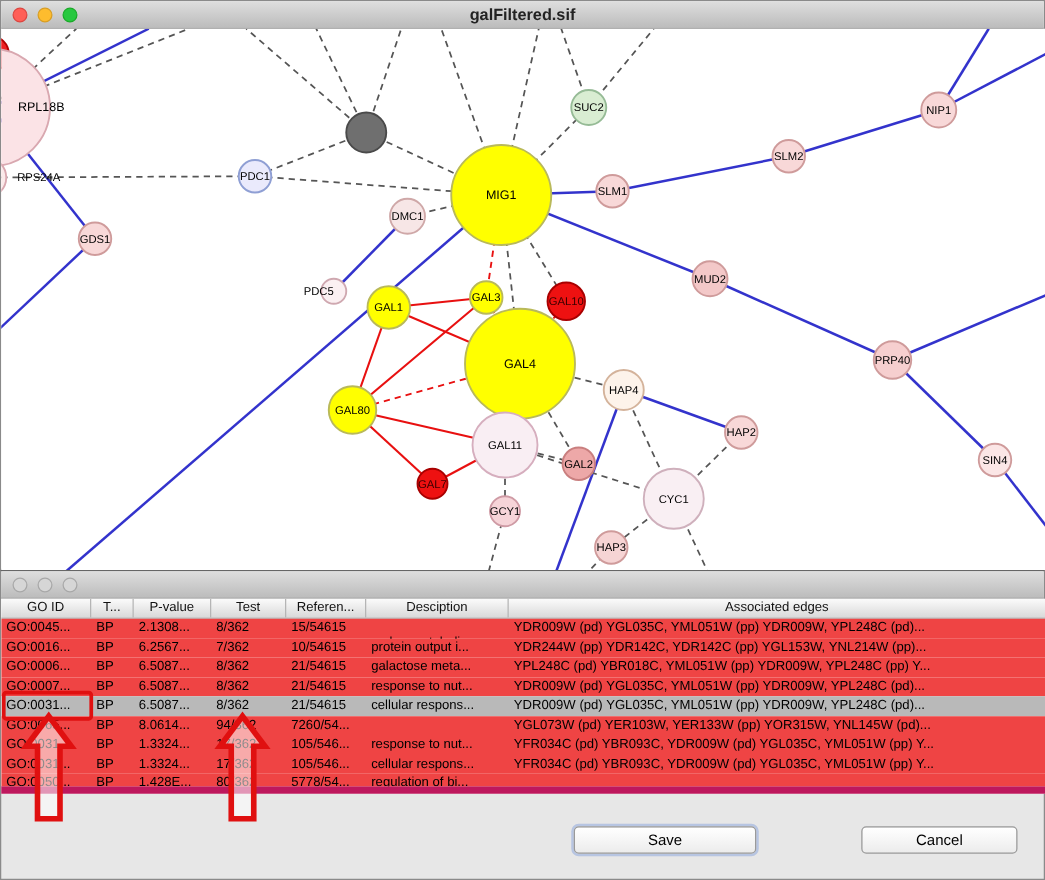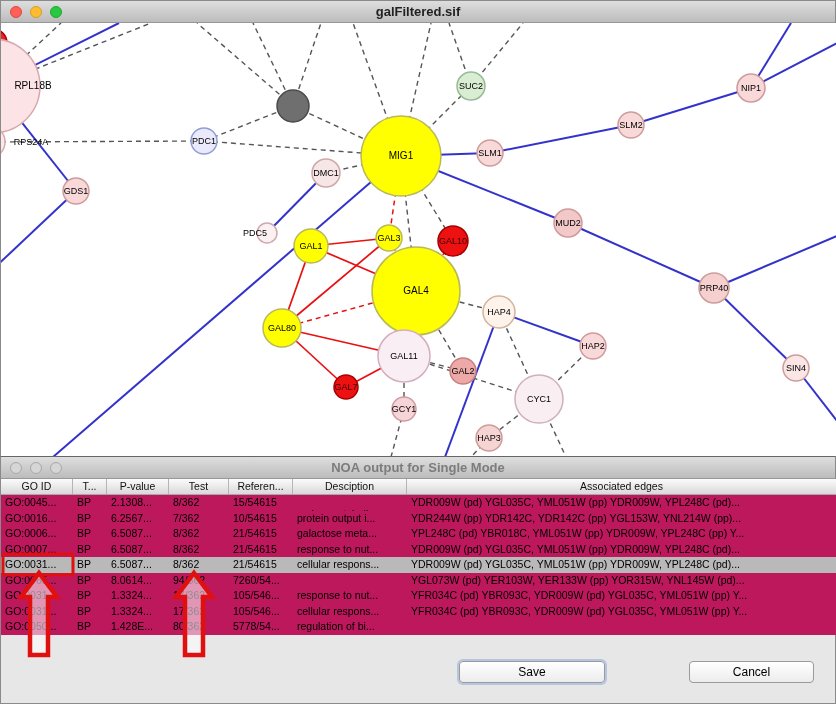--- a/index.html
+++ b/index.html
@@ -22,26 +22,26 @@
   .light { width:12px; height:12px; border-radius:50%; display:inline-block; }
   .light.red    { background:#ff5f57; border:1px solid #dd4640; }
   .light.yellow { background:#febc2e; border:1px solid #d89e24; }
   .light.green  { background:#28c840; border:1px solid #1aab29; }
   .light.inactive { background:#d6d6d6; border:1px solid #a8a8a8; }
 
   .canvas { display:block; background:#ffffff; }
 
   
   .table { position:absolute; top:22px; left:0; width:836px; height:156px; background:#fff;
-    border-bottom:1px solid #be185d; overflow:hidden; }
+    border-bottom:6px solid #be185d; overflow:hidden; }
   .thead { display:flex; height:16px; background:linear-gradient(#fbfbfb,#d9d9d9);
     border-bottom:1px solid #a8a8a8; }
   .th { font-size:10.5px; line-height:15px; text-align:center; color:#111;
     border-right:1px solid #b5b5b5; overflow:hidden; white-space:nowrap; }
-  .tr { display:flex; height:15.5px; background:#be185d; }
+  .tr { display:flex; height:15.5px; background:#ef4444; }
   .tr.selected { background:#b9b9b9; }
   .td { font-size:10.5px; line-height:15.5px; padding-left:4px; color:#000;
     overflow:hidden; white-space:nowrap; }
 
   
   .annotations { position:absolute; top:0; left:0; pointer-events:none; }
 
   
   .btn { position:absolute; top:204px; height:22px; font-family:"Liberation Sans",sans-serif;
     font-size:12px; color:#000; background:linear-gradient(#ffffff,#ececec);
@@ -180,21 +180,20 @@
       </svg>
   </section>
 
   <section class="window-bottom">
     <div class="titlebar inactive">
       <div class="lights">
         <span class="light inactive"></span>
         <span class="light inactive"></span>
         <span class="light inactive"></span>
       </div>
-      <span class="title">NOA output for Single Mode</span>
     </div>
 
     <div class="table">
       <div class="thead">
           <div class="th" style="width: 72px;">GO ID</div>
           <div class="th" style="width: 34px;">T...</div>
           <div class="th" style="width: 62px;">P-value</div>
           <div class="th" style="width: 60px;">Test</div>
           <div class="th" style="width: 64px;">Referen...</div>
           <div class="th" style="width: 114px;">Desciption</div>

